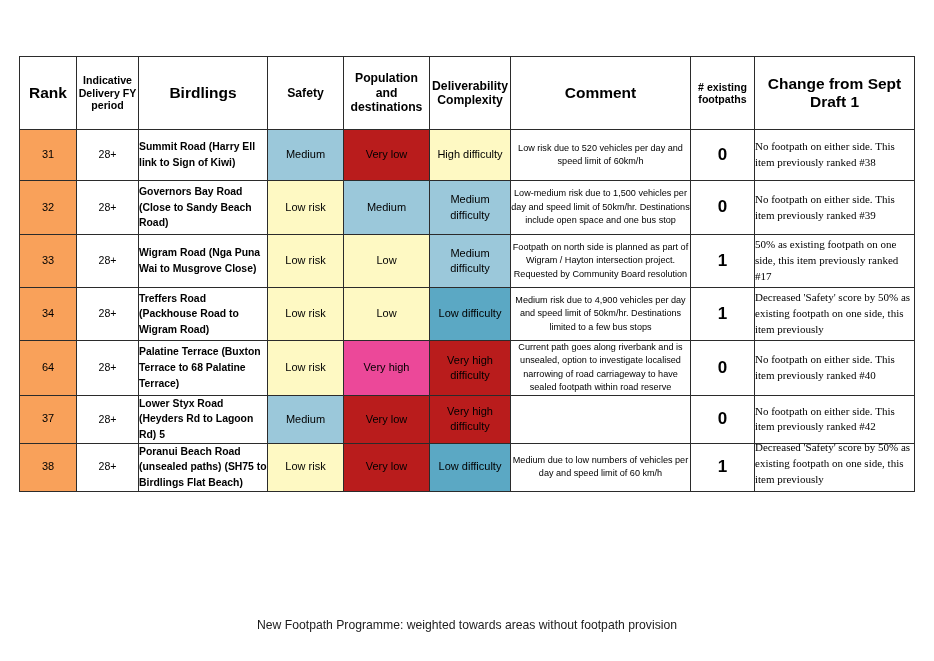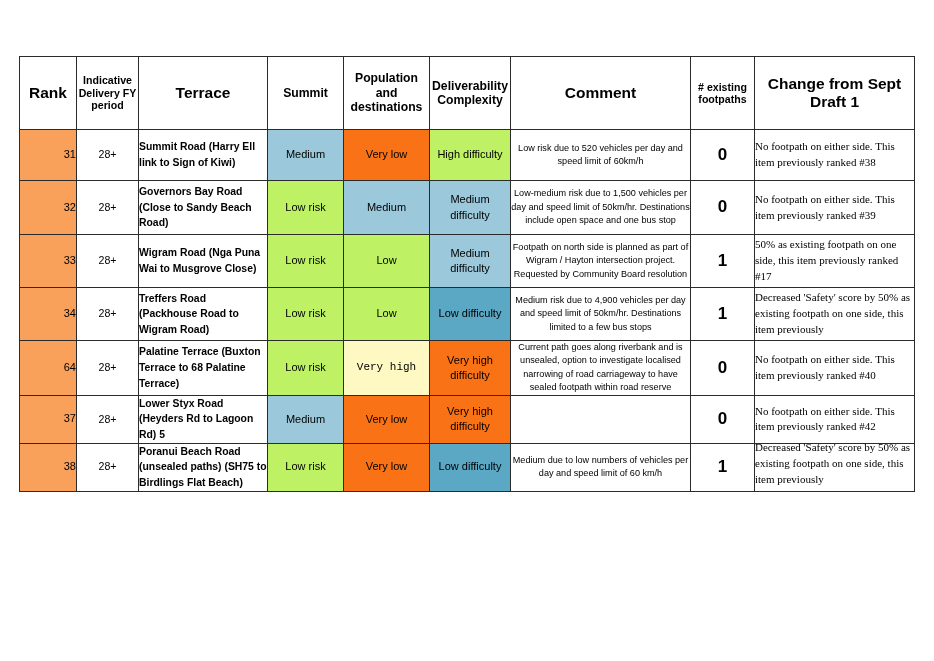--- a/index.html
+++ b/index.html
@@ -51,21 +51,21 @@
   }
   th.h-big   { font-size: 15.5px; }
   th.h-mid   { font-size: 12.2px; }
   th.h-small { font-size: 10.6px; }
 
   
   tbody td { font-size: 10.4px; line-height: 1.45; }
 
   td.c-rank {
     background: #F9A15A;
-    text-align: right;
+    text-align: center;
     font-size: 11px;
   }
   td.c-fy {
     text-align: center;
     font-size: 10.6px;
   }
   td.c-loc {
     text-align: left;
     padding: 2px 4px 2px 5px;
     font-size: 10.4px;
@@ -95,25 +95,25 @@
     line-height: 1.43;
     vertical-align: top;
   }
   td.c-change .clip {
     display: block;
     overflow: hidden;
     font-family: Liberation Serif, serif;
   }
 
   
-  .f-none  { background: #f97316; }
-  .f-l1    { background: #bef264; }   
+  .f-none  { background: #b91c1c; }
+  .f-l1    { background: #fef9c3; }   
   .f-l2    { background: #9BC8DA; margin-top: 11px; }   
   .f-l3    { background: #5BA8C4; margin-left: 36px; }   
-  .f-l4    { background: #fef9c3; font-family: Liberation Mono, monospace; }   
+  .f-l4    { background: #ec4899; }   
 
   
   .caption {
     position: absolute;
     left: 0;
     top: 618px;
     width: 934px;
     text-align: center;
     font-size: 12.2px;
     color: #1b1b1b;
@@ -134,22 +134,22 @@
       <col style="width:81px">
       <col style="width:180px">
       <col style="width:64px">
       <col style="width:160px">
     </colgroup>
 
     <thead>
       <tr>
         <th class="h-big" style="height:72px">Rank</th>
         <th class="h-small">Indicative Delivery FY period</th>
-        <th class="h-big">Terrace</th>
-        <th class="h-mid">Summit</th>
+        <th class="h-big">Birdlings</th>
+        <th class="h-mid">Safety</th>
         <th class="h-mid">Population and destinations</th>
         <th class="h-mid">Deliverability Complexity</th>
         <th class="h-big">Comment</th>
         <th class="h-small"># existing footpaths</th>
         <th class="h-big">Change from Sept Draft 1</th>
       </tr>
     </thead>
 
     <tbody>
 
@@ -248,14 +248,15 @@
         <td class="c-comment">Medium due to low numbers of vehicles per day and speed limit of 60 km/h</td>
         <td class="c-count">1</td>
         <td class="c-change" style="padding-top:0">
             <span class="clip" style="margin-top:-7px">Decreased 'Safety' score by 50% as existing footpath on one side, this item previously</span>
           </td>
       </tr>
 
     </tbody>
   </table>
 
+  <div class="caption">New Footpath Programme: weighted towards areas without footpath provision</div>
 
 </div>
 
 </body></html>

